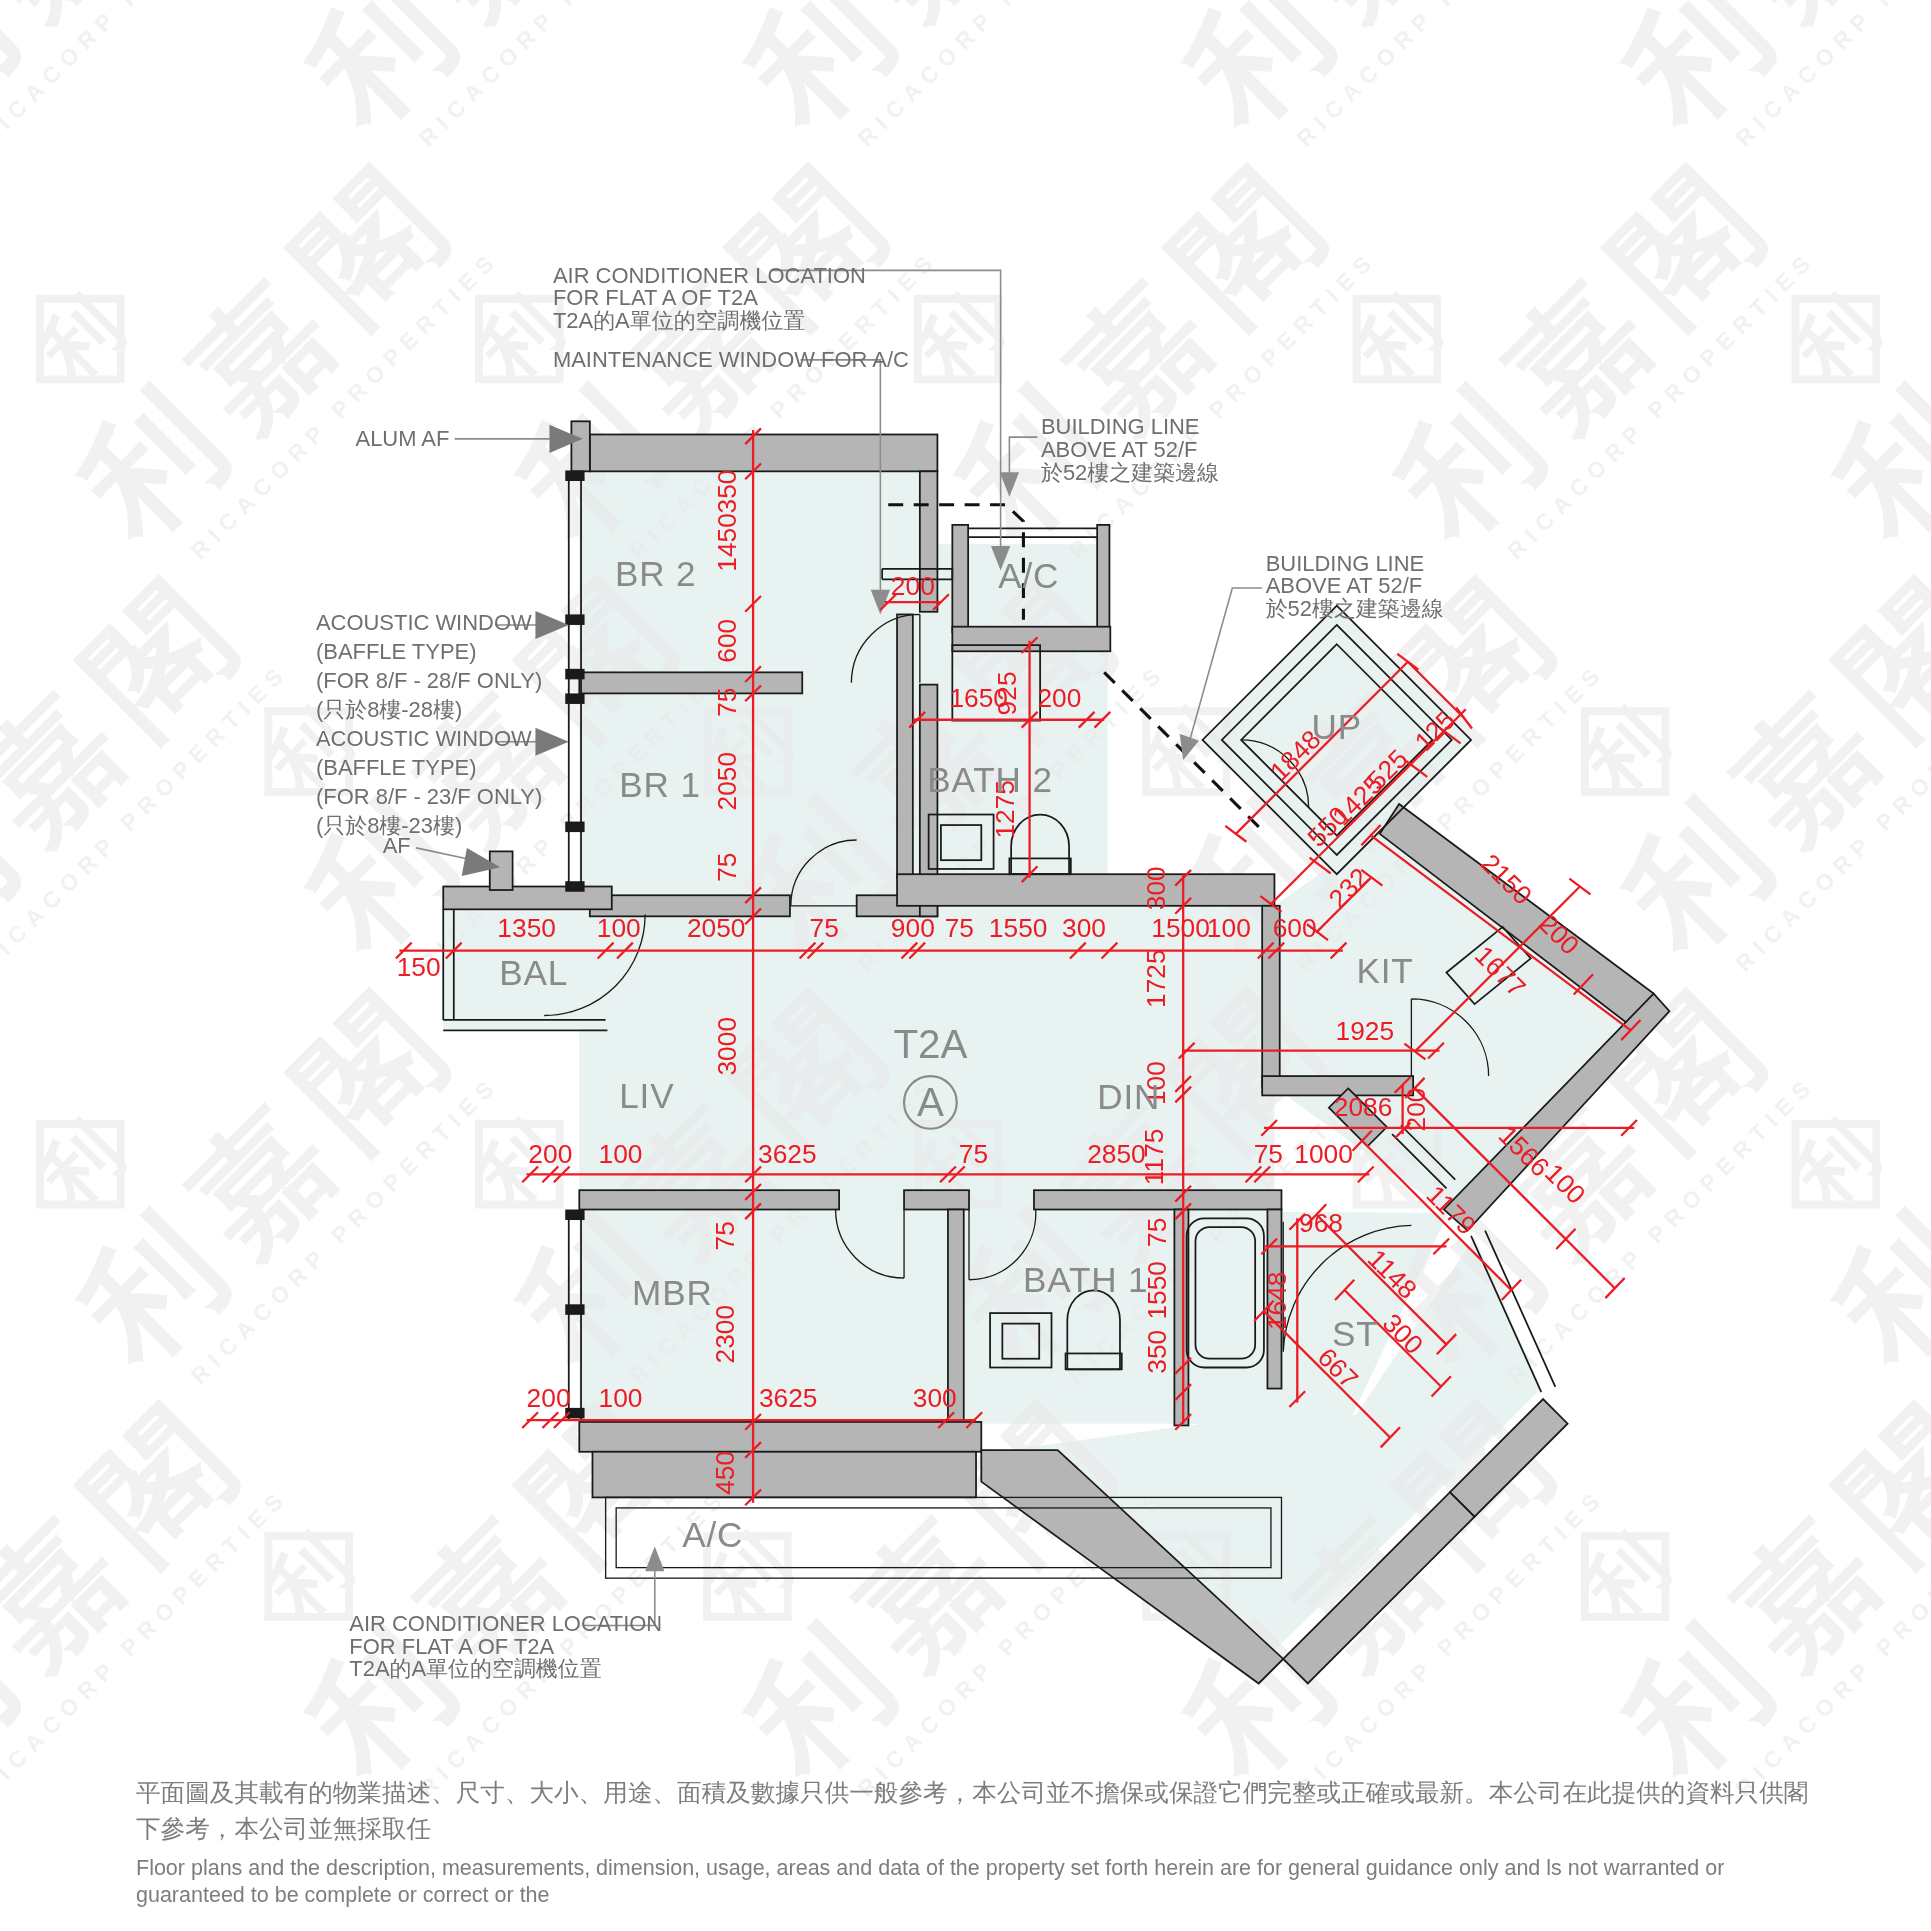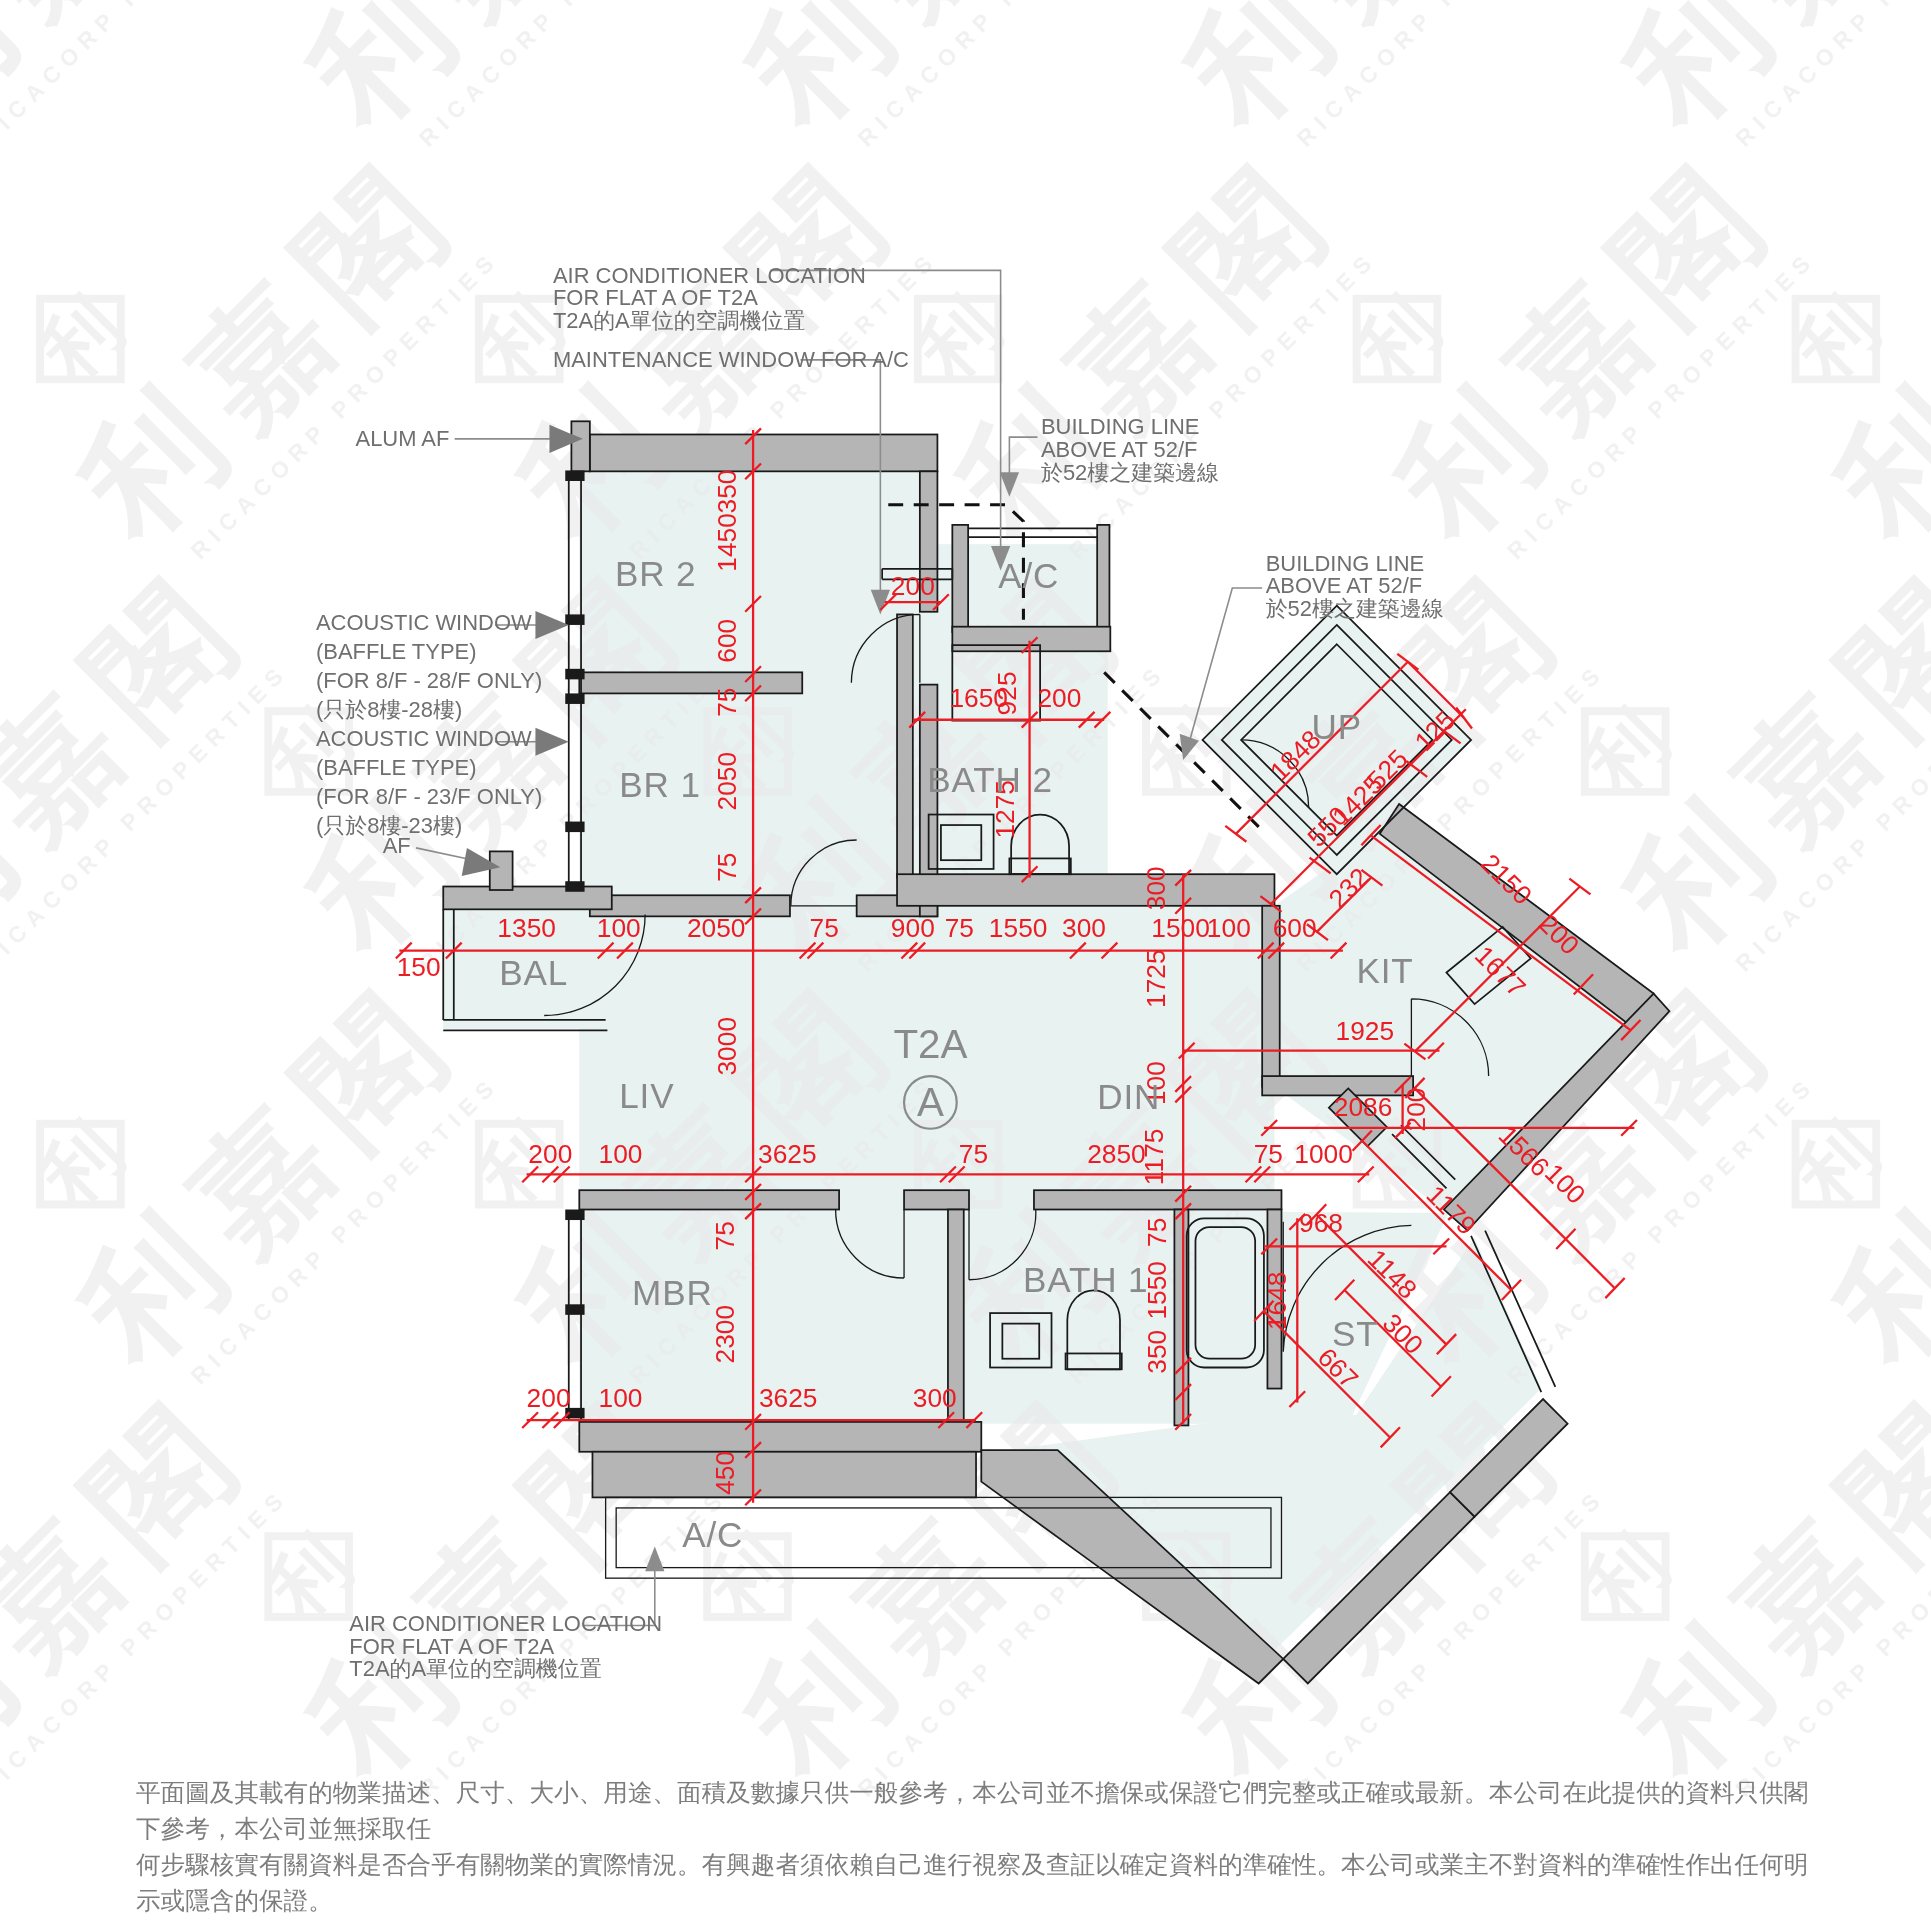--- a/index.html
+++ b/index.html
@@ -478,17 +478,16 @@
       <text x="1442" y="676" class="ann" text-anchor="start">ABOVE AT 52/F</text>
       <text x="1442" y="702" class="ann" text-anchor="start">於52樓之建築邊線</text>
       <text x="398" y="1858" class="ann" text-anchor="start">AIR CONDITIONER LOCATION</text>
       <text x="398" y="1884" class="ann" text-anchor="start">FOR FLAT A OF T2A</text>
       <text x="398" y="1910" class="ann" text-anchor="start">T2A的A單位的空調機位置</text>
     </g>
 </svg>
 
 <div id="footer">
   <div class="zh">平面圖及其載有的物業描述、尺寸、大小、用途、面積及數據只供一般參考，本公司並不擔保或保證它們完整或正確或最新。本公司在此提供的資料只供閣下參考，本公司並無採取任</div>
-  <div class="zh">何步驟核實有關資料是否合乎有關物業的實際情況。有興趣者須依賴自己進行視察及查証以確定資料的準確性。本公司或業主不對資料的準確性作出任何明示或隱含的保證。</div>
   <div class="en first">Floor plans and the description, measurements, dimension, usage, areas and data of the property set forth herein are for general guidance only and ls not warranted or guaranteed to be complete or correct or the</div>
 
 </div>
 
 
 </body></html>

